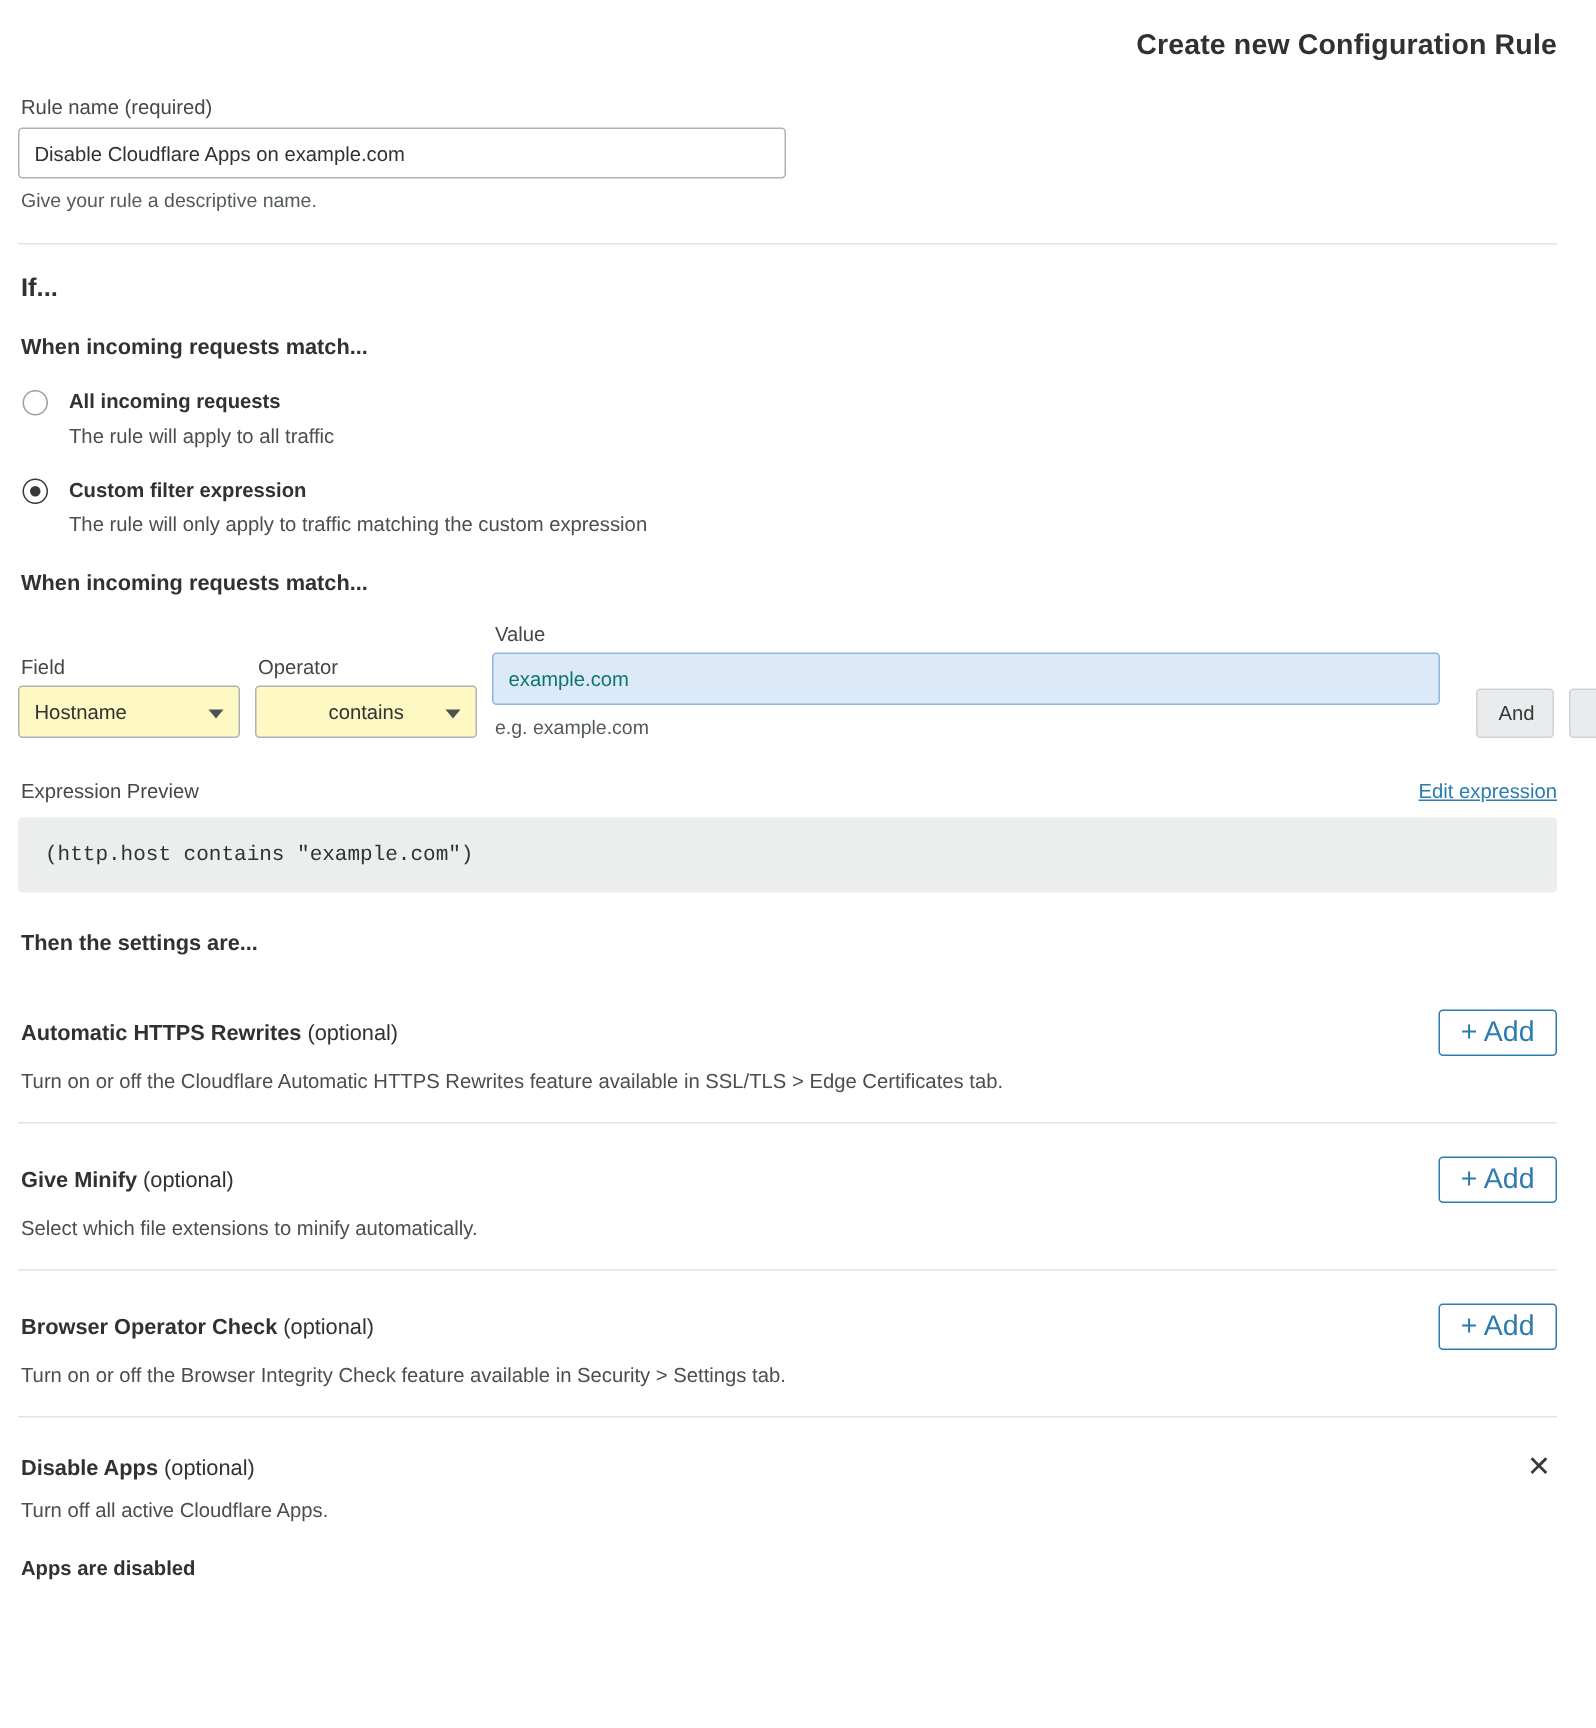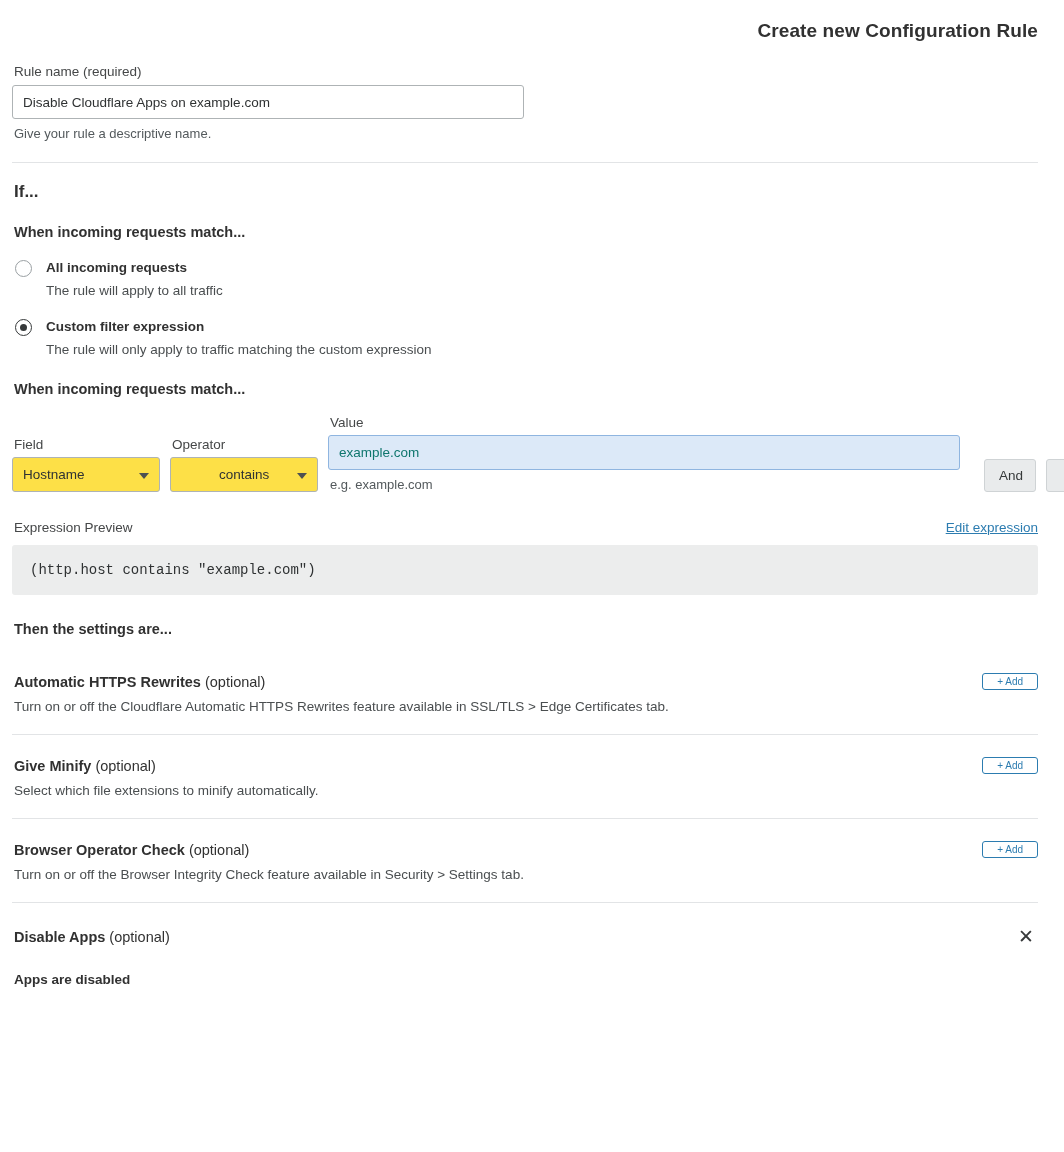--- a/index.html
+++ b/index.html
@@ -120,21 +120,21 @@
     margin-top: 18px;
   }
   .builder-col { margin-right: 10px; }
   .builder-col .field-label { margin-bottom: 5px; }
   .select-box {
     position: relative;
     box-sizing: border-box;
     height: 35px;
     border: 1px solid #aeb3b5;
     border-radius: 3px;
-    background: #fde047;
+    background: #fef9c3;
     display: flex;
     align-items: center;
     padding: 0 32px 0 10px;
     font-size: 13.5px;
     color: #2f3233;
   }
   .select-box.w1 { width: 148px; }
   .select-box.w2 { width: 148px; padding-left: 48px; }
   .caret {
     position: absolute;
@@ -237,27 +237,27 @@
     font-weight: normal;
     color: #313131;
   }
   .setting-desc {
     font-size: 13.5px;
     color: #4a4e50;
     margin: 9px 0 0 2px;
   }
   .add-btn {
     box-sizing: border-box;
-    height: 17px;
+    height: 31px;
     padding: 0 14px;
     border: 1px solid #2c7cb0;
     border-radius: 3px;
     background: #fff;
     color: #2c7cb0;
-    font-size: 10px;
+    font-size: 19px;
     font-family: "Liberation Sans", sans-serif;
     cursor: pointer;
   }
   .close-btn {
     border: none;
     background: transparent;
     color: #36393a;
     font-size: 19px;
     line-height: 1;
     padding: 2px 4px;
@@ -371,16 +371,17 @@
   </div>
 
   <div class="setting">
     <div class="setting-head">
       <div class="setting-name">
         <b>Disable Apps</b>
         <span class="opt">(optional)</span>
       </div>
       <button class="close-btn">✕</button>
     </div>
+    <div class="setting-desc">Turn off all active Cloudflare Apps.</div>
     <div class="status-text">Apps are disabled</div>
   </div>
 
 </div>
 
 </body></html>

